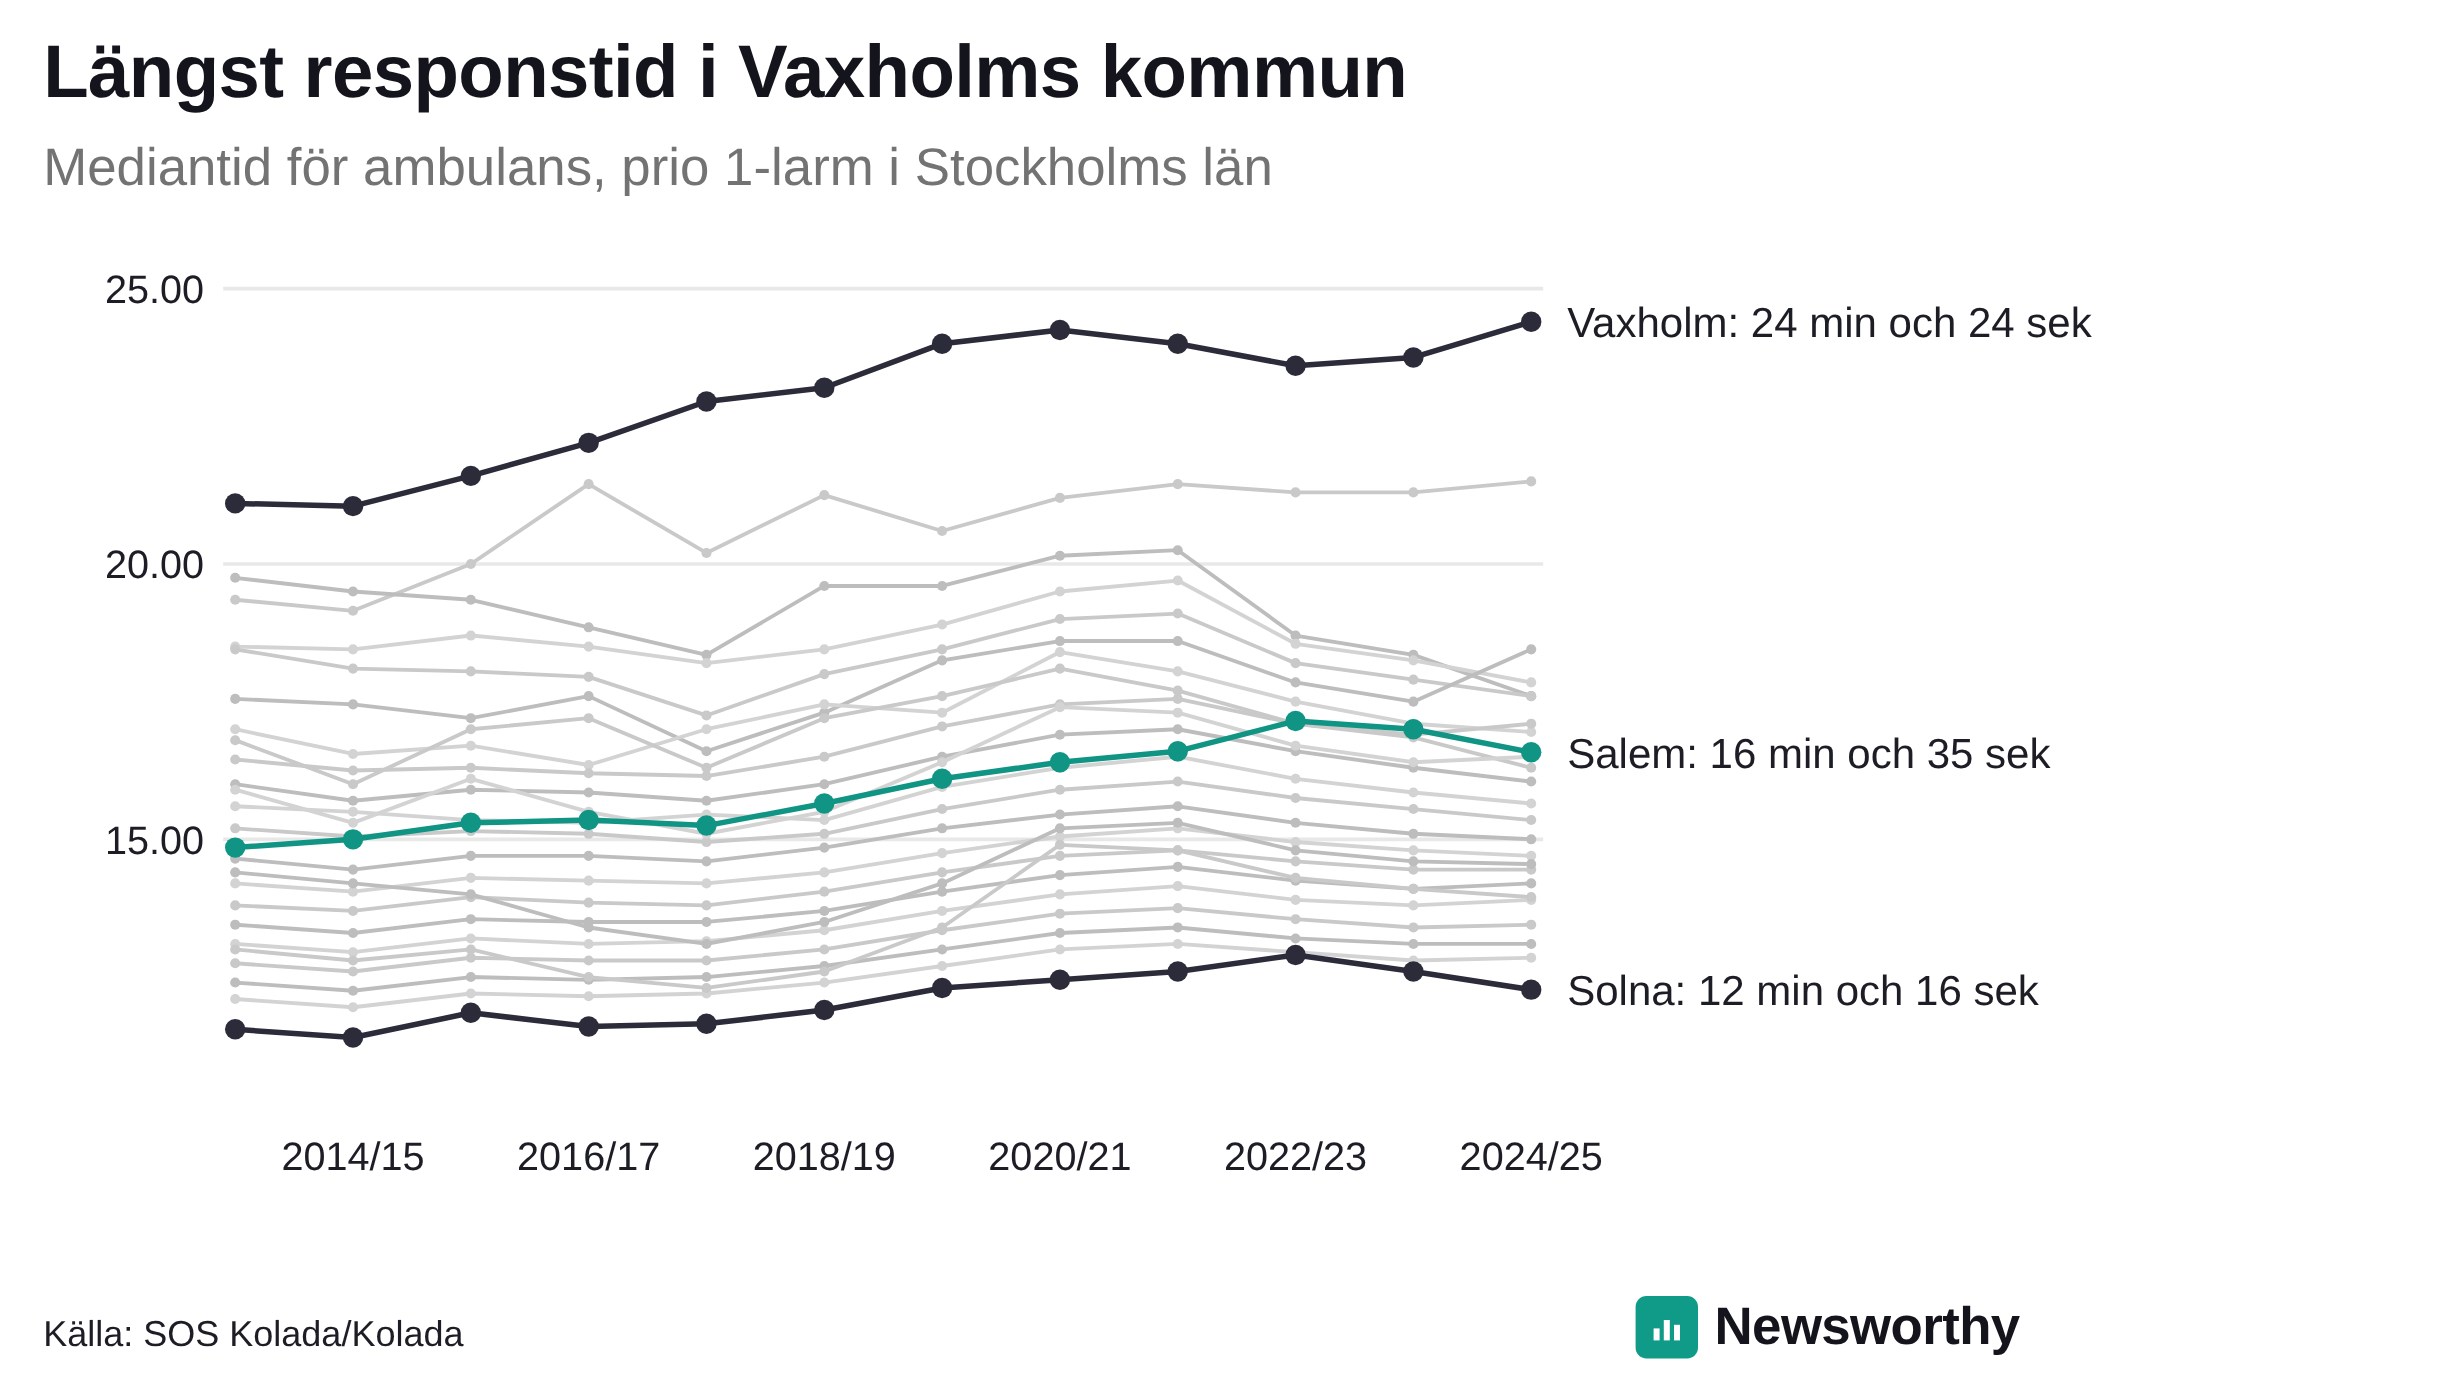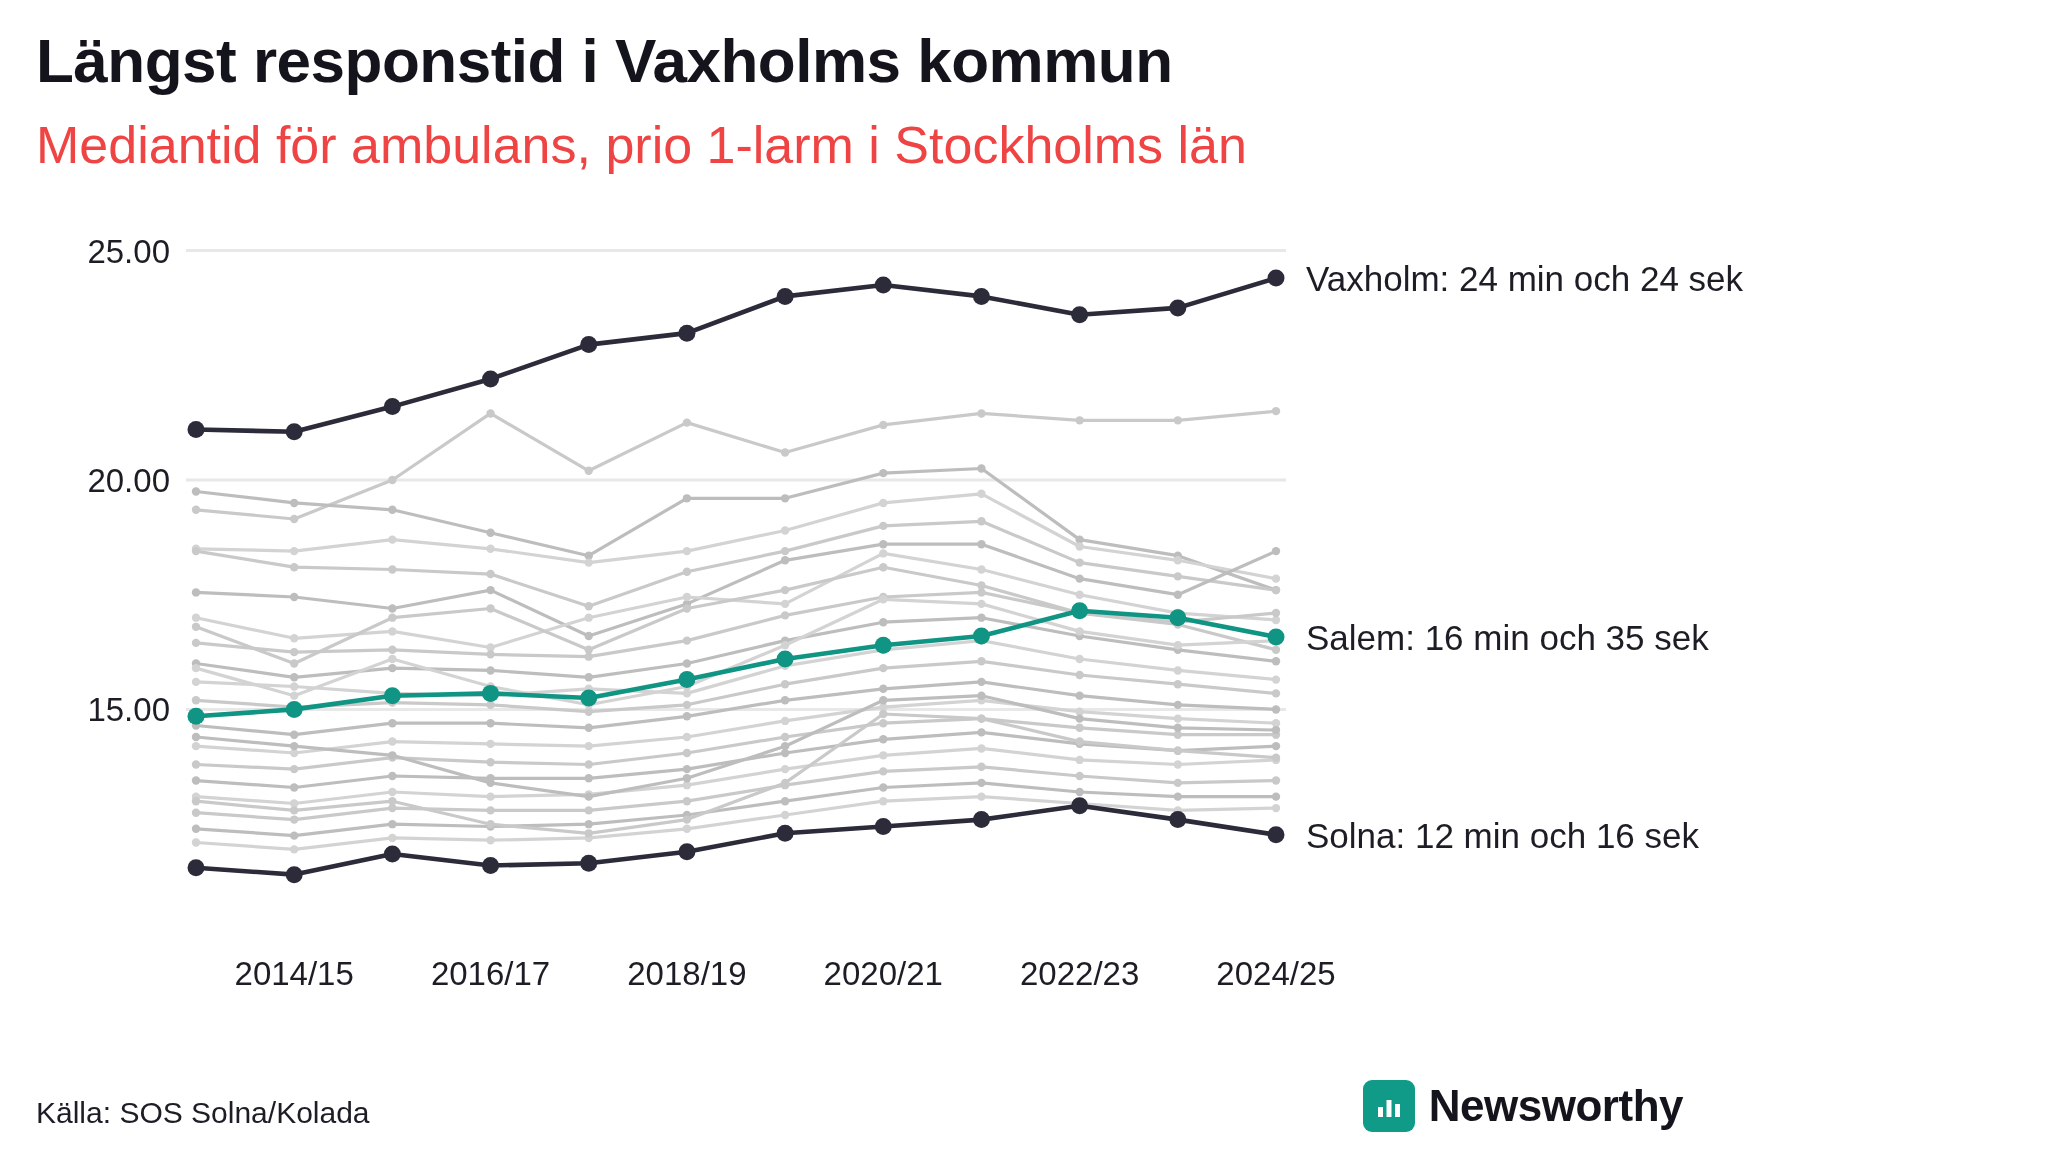--- a/index.html
+++ b/index.html
@@ -24,24 +24,24 @@
   }
   .chart-title {
     font-size: 62px;
     font-weight: bold;
     letter-spacing: -0.5px;
     line-height: 1.05;
     margin: 6px 0 0 0;
     color: #14141c;
   }
   .chart-subtitle {
-    font-size: 52px;
+    font-size: 44px;
     font-weight: normal;
     margin: 22px 0 0 0;
-    color: #ef4444;
+    color: #737373;
   }
   .plot-wrap {
     position: relative;
     width: 1976px;
     height: 820px;
     margin-top: 18px;
   }
   svg.plot {
     position: absolute;
     left: 0;
@@ -439,21 +439,21 @@
         <text x="1270" y="654.7191780821918" class="series-label">Solna: 12 min och 16 sek</text>
         <text x="258.1818181818182" y="792" text-anchor="middle" class="axis-label">2014/15</text>
         <text x="454.5454545454545" y="792" text-anchor="middle" class="axis-label">2016/17</text>
         <text x="650.9090909090909" y="792" text-anchor="middle" class="axis-label">2018/19</text>
         <text x="847.2727272727273" y="792" text-anchor="middle" class="axis-label">2020/21</text>
         <text x="1043.6363636363637" y="792" text-anchor="middle" class="axis-label">2022/23</text>
         <text x="1240" y="792" text-anchor="middle" class="axis-label">2024/25</text>
       </svg>
   </div>
 
-  <div class="footer">Källa: SOS Solna/Kolada</div>
+  <div class="footer">Källa: SOS Kolada/Kolada</div>
 
   <div class="brand">
     <span class="brand-mark">
       <svg width="34" height="34" viewBox="0 0 34 34" aria-hidden="true">
         <rect x="6" y="18" width="5" height="10" fill="#ffffff"></rect>
         <rect x="14.5" y="11" width="5" height="17" fill="#ffffff"></rect>
         <rect x="23" y="15" width="5" height="13" fill="#ffffff"></rect>
       </svg>
     </span>
     <span class="brand-name">Newsworthy</span>

